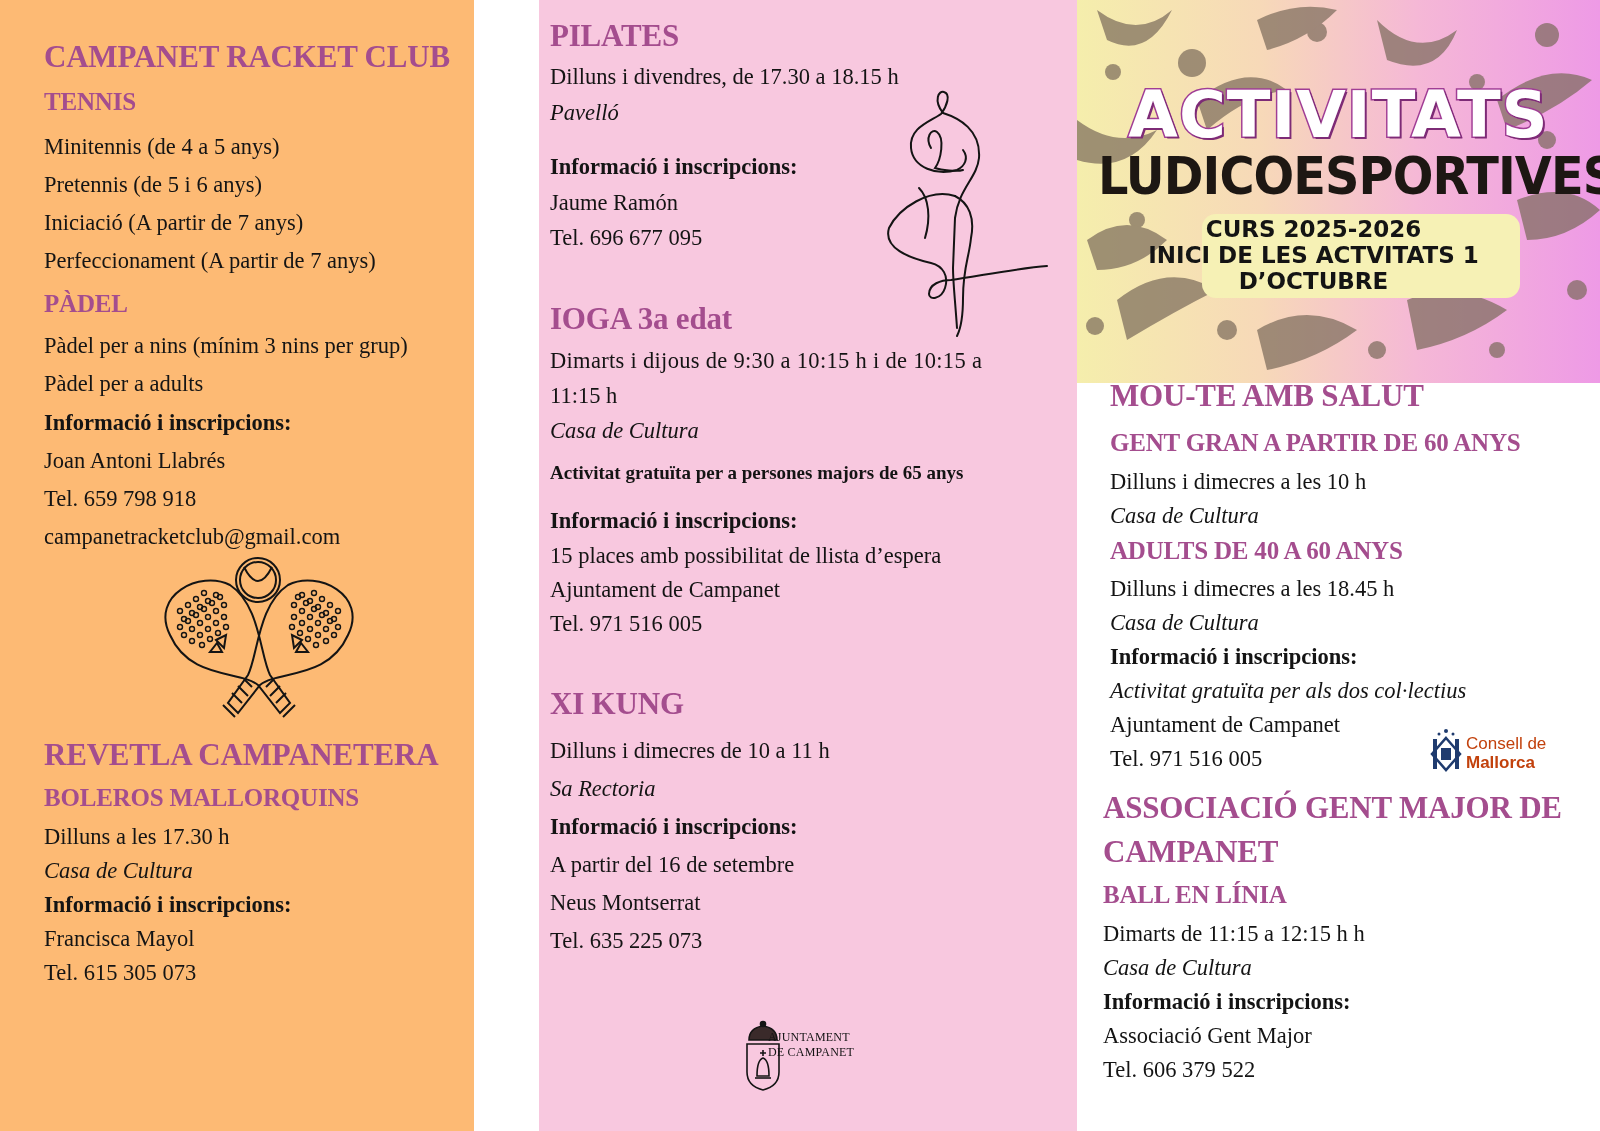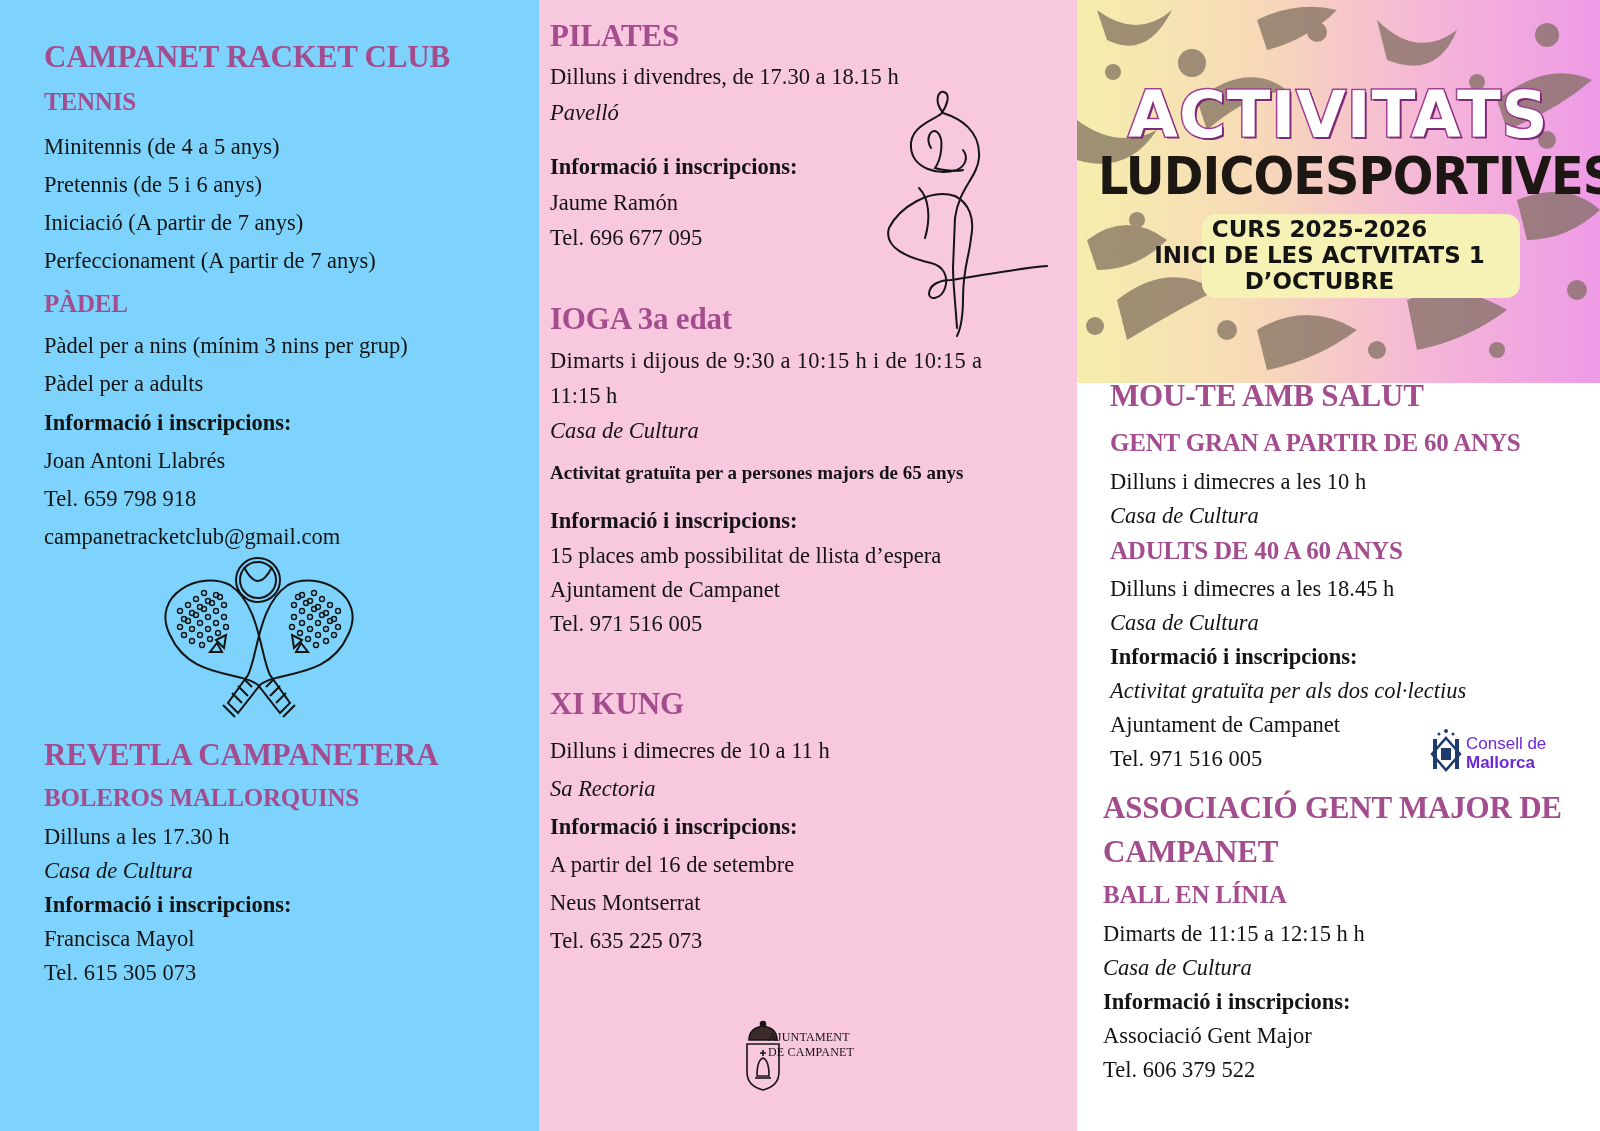--- a/index.html
+++ b/index.html
@@ -1,46 +1,46 @@
 <!DOCTYPE html>
 <html><head>
 <meta charset="utf-8">
 <style>
   * { box-sizing: border-box; margin: 0; padding: 0; }
   html, body { width: 1600px; height: 1131px; overflow: hidden; background: #ffffff; }
   body { position: relative; font-family: "DejaVu Serif", "Liberation Serif", serif; color: #141414; }
 
   .col { position: absolute; top: 0; height: 1131px; }
-  .col-left { left: 0; width: 539px; background: #7dd3fc; }
+  .col-left { left: 0; width: 474px; background: #fdba74; }
   .col-mid { left: 539px; width: 538px; background: #f8c8df; }
   .col-right { left: 1077px; width: 523px; background: #ffffff; }
 
   .block { position: absolute; }
   .h1 { font-family: "Liberation Serif", "DejaVu Serif", serif; font-weight: bold; color: #a44d8e; font-size: 31px; line-height: 38px; letter-spacing: -0.2px; }
   .h2 { font-family: "Liberation Serif", "DejaVu Serif", serif; font-weight: bold; color: #a44d8e; font-size: 25px; line-height: 36px; letter-spacing: -0.2px; }
   .line { font-family: "Liberation Serif", "DejaVu Serif", serif; font-size: 22.5px; line-height: 38px; color: #141414; white-space: nowrap; }
   .line.italic { font-style: italic; }
   .line.bold { font-weight: bold; }
   .line.small-bold { font-weight: bold; font-size: 19px; }
 
   
   .banner { position: absolute; left: 1077px; top: 0; width: 523px; height: 383px; overflow: hidden;
     background: linear-gradient(90deg, #f5eeac 0%, #f7d9b8 35%, #f5b8d6 65%, #ee9ae6 100%); }
   .banner svg.bg { position: absolute; left: 0; top: 0; }
   .banner-title { position: absolute; left: 0; width: 523px; text-align: center; font-family: "DejaVu Sans", "Liberation Sans", sans-serif; font-weight: bold; }
   .banner-t1 { top: 78px; font-size: 64px; color: #ffffff; letter-spacing: 1px;
     -webkit-text-stroke: 3px #a03d95; paint-order: stroke fill; text-shadow: 0 0 0 #a03d95, 2px 2px 0 #7d2b76; }
   .banner-t2 { top: 146px; font-size: 52px; color: #1d1713; letter-spacing: -1px; font-family: "DejaVu Sans", sans-serif; font-weight: bold; transform: scaleX(0.92); }
   .banner-sub { position: absolute; left: 125px; top: 214px; width: 318px; height: 84px; background: #f6f1b5; border-radius: 14px; }
-  .banner-subtext { position: absolute; left: 6px; width: 473px; text-align: center; font-family: "DejaVu Sans", "Liberation Sans", sans-serif; font-weight: bold; color: #141414; font-size: 23px; line-height: 26px; }
+  .banner-subtext { position: absolute; left: 0; width: 473px; text-align: center; font-family: "DejaVu Sans", "Liberation Sans", sans-serif; font-weight: bold; color: #141414; font-size: 23px; line-height: 26px; }
 
   
   .icon { position: absolute; }
   .logo-text { position: absolute; font-family: "Liberation Serif", serif; font-weight: normal; font-size: 12px; line-height: 15px; color: #141414; letter-spacing: 0.2px; }
-  .cm-text { position: absolute; font-family: "Liberation Sans", "DejaVu Sans", sans-serif; color: #6d28d9; font-size: 17px; line-height: 19px; }
+  .cm-text { position: absolute; font-family: "Liberation Sans", "DejaVu Sans", sans-serif; color: #c2410c; font-size: 17px; line-height: 19px; }
 </style>
 </head>
 <body>
 
 <div class="col col-left">
 
   <div class="block h1" style="left:44px; top:38px;">CAMPANET RACKET CLUB</div>
   <div class="block h2" style="left:44px; top:84px;">TENNIS</div>
   <div class="block line" style="left:44px; top:128px;">Minitennis (de 4 a 5 anys)</div>
   <div class="block line" style="left:44px; top:166px;">Pretennis (de 5 i 6 anys)</div>

